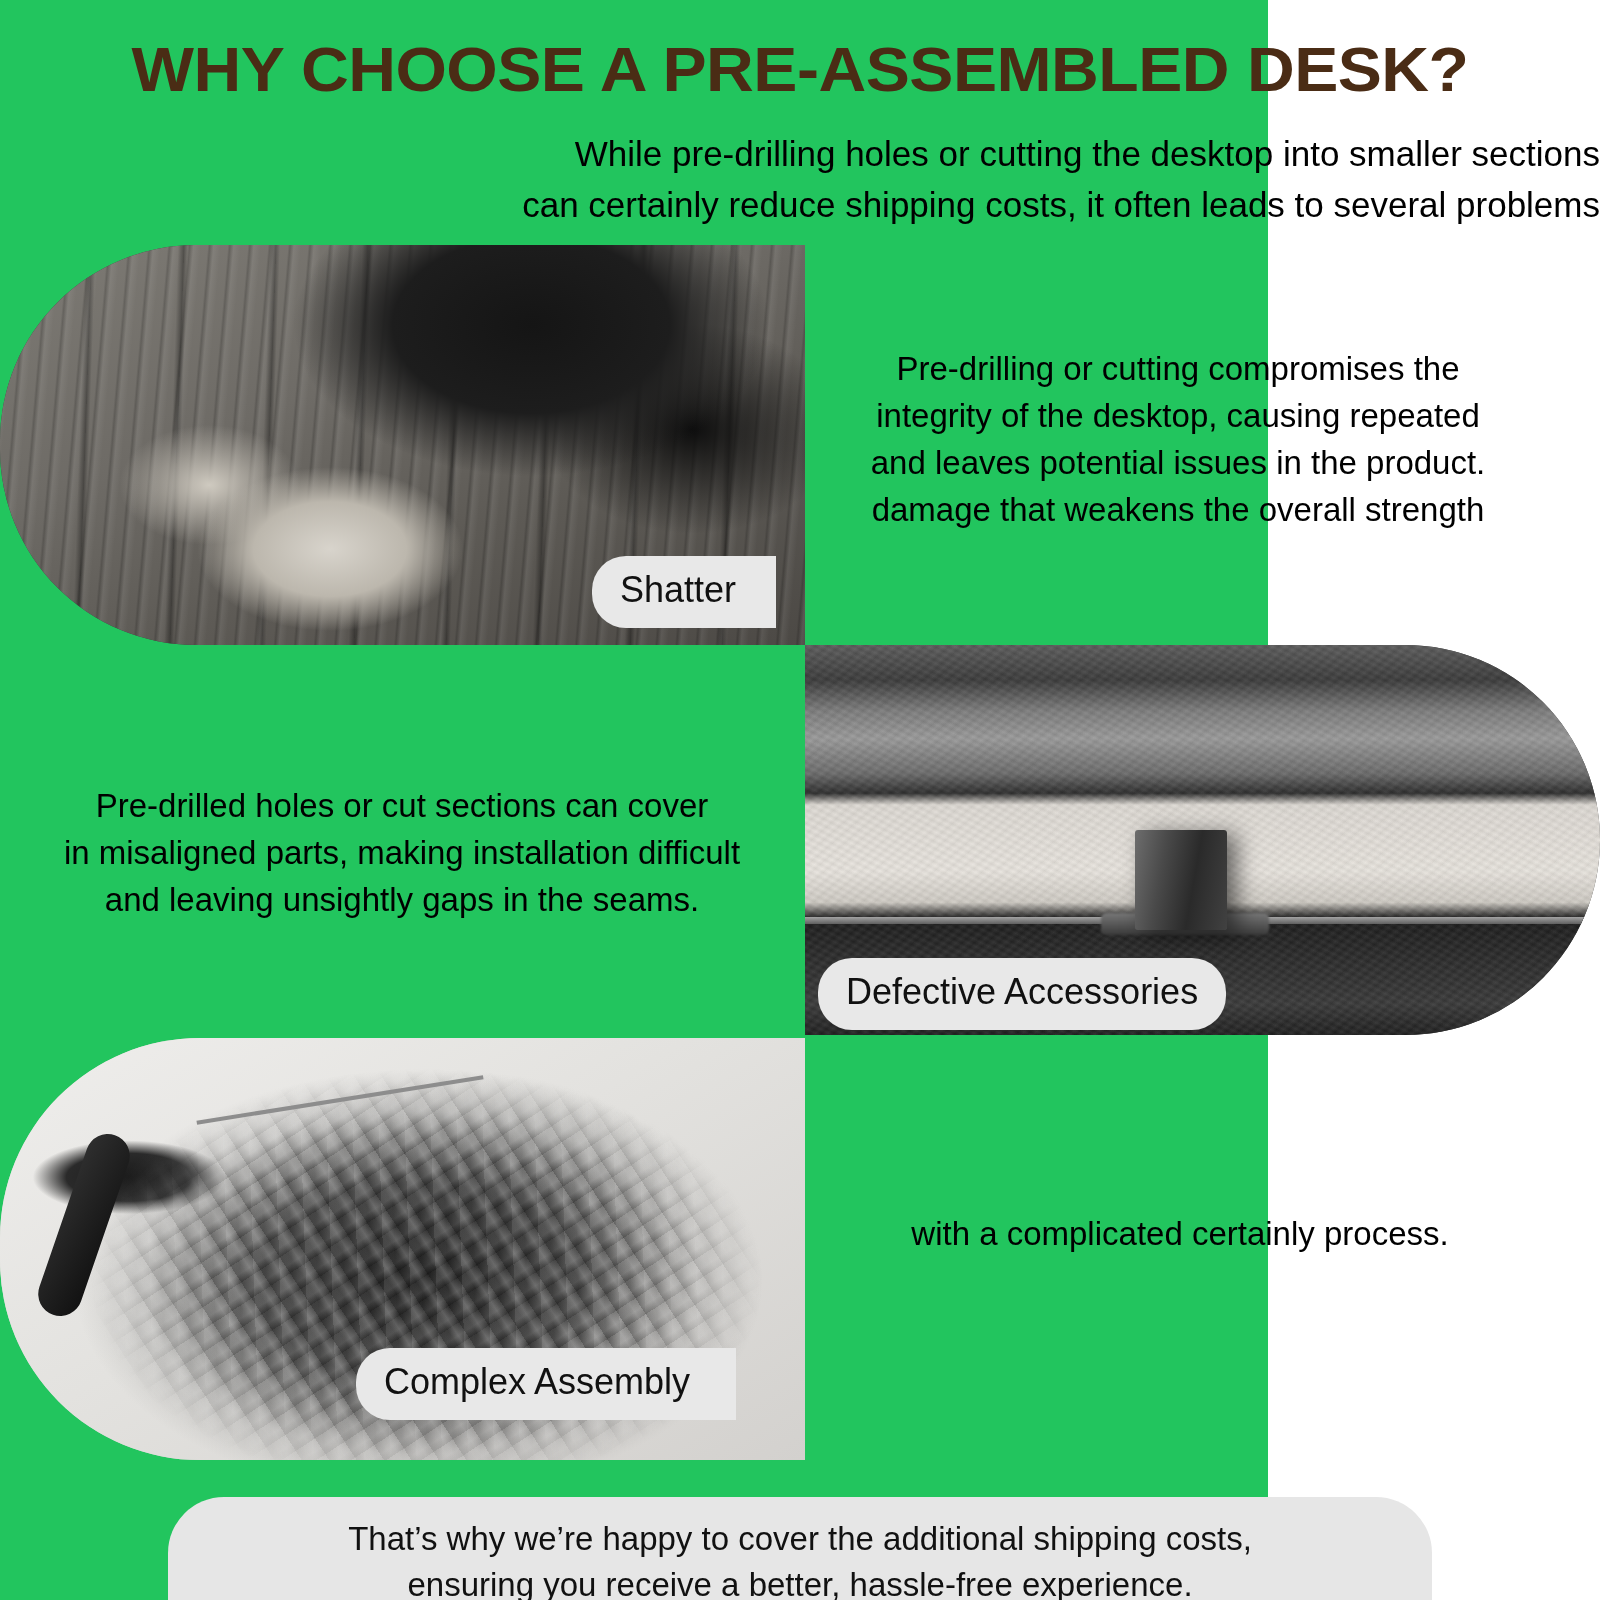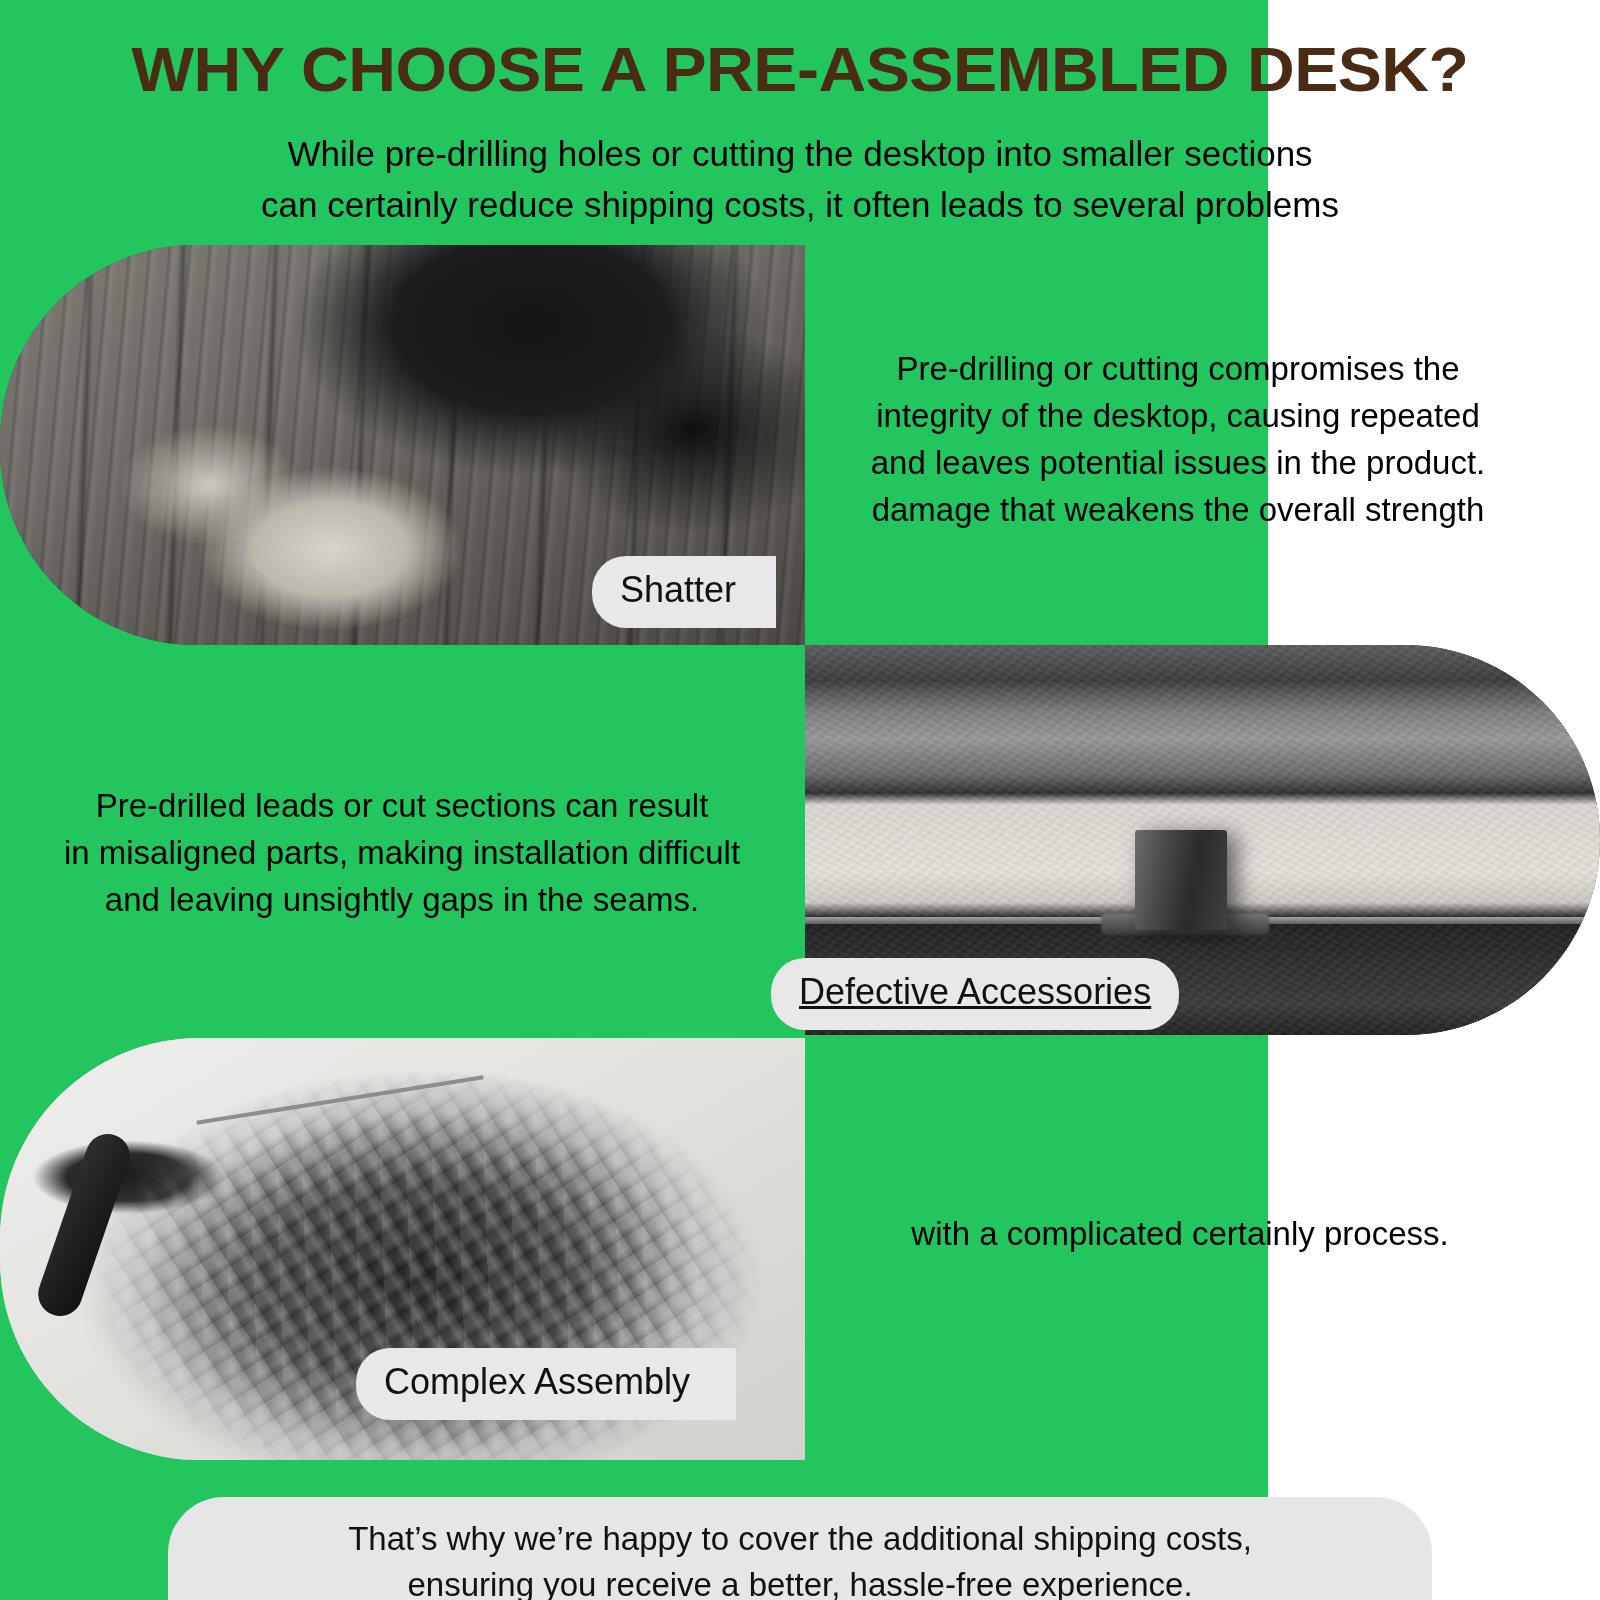--- a/index.html
+++ b/index.html
@@ -40,21 +40,21 @@
   .page-subtitle {
     position: absolute;
     left: 0;
     top: 128px;
     width: 1600px;
     text-align: center;
     font-size: 35px;
     line-height: 51px;
     color: #000000;
   }
-  .page-subtitle .ln { display: block; }
+  .page-subtitle .ln { display: block; text-align: right; }
 
   
   .photo {
     position: absolute;
     overflow: hidden;
     background: #3a3a3a;
   }
 
   .photo .inner {
     position: absolute;
@@ -226,21 +226,21 @@
     position: absolute;
     background: #e8e8e8;
     color: #111111;
     font-size: 36px;
     line-height: 1;
     border-radius: 34px;
     padding: 16px 28px 20px 28px;
     white-space: nowrap;
   }
   #caption-shatter   { left: 592px;  top: 556px;  border-radius: 34px 0 0 34px; padding-right: 40px; }
-  #caption-defective { left: 771px;  top: 958px; text-decoration: underline; }
+  #caption-defective { left: 818px;  top: 958px; }
   #caption-complex   { left: 356px;  top: 1348px; border-radius: 34px 0 0 34px; padding-right: 46px; }
 
   
   .copy {
     position: absolute;
     font-size: 33px;
     line-height: 47px;
     color: #000000;
     text-align: center;
   }
@@ -291,21 +291,21 @@
   <div class="caption-pill" id="caption-shatter">Shatter</div>
 
   <div class="copy" id="copy-right-1">
     <span class="ln">Pre-drilling or cutting compromises the</span>
     <span class="ln">integrity of the desktop, causing repeated</span>
     <span class="ln">and leaves potential issues in the product.</span>
     <span class="ln">damage that weakens the overall strength</span>
   </div>
 
   <div class="copy" id="copy-left-1">
-    <span class="ln">Pre-drilled leads or cut sections can result</span>
+    <span class="ln">Pre-drilled holes or cut sections can cover</span>
     <span class="ln">in misaligned parts, making installation difficult</span>
     <span class="ln">and leaving unsightly gaps in the seams.</span>
   </div>
 
   <div class="photo" id="panel-accessories">
     <div class="inner">
       <div class="tex"></div>
       <div class="rail"></div>
       <div class="bracket-foot"></div>
       <div class="bracket"></div>

